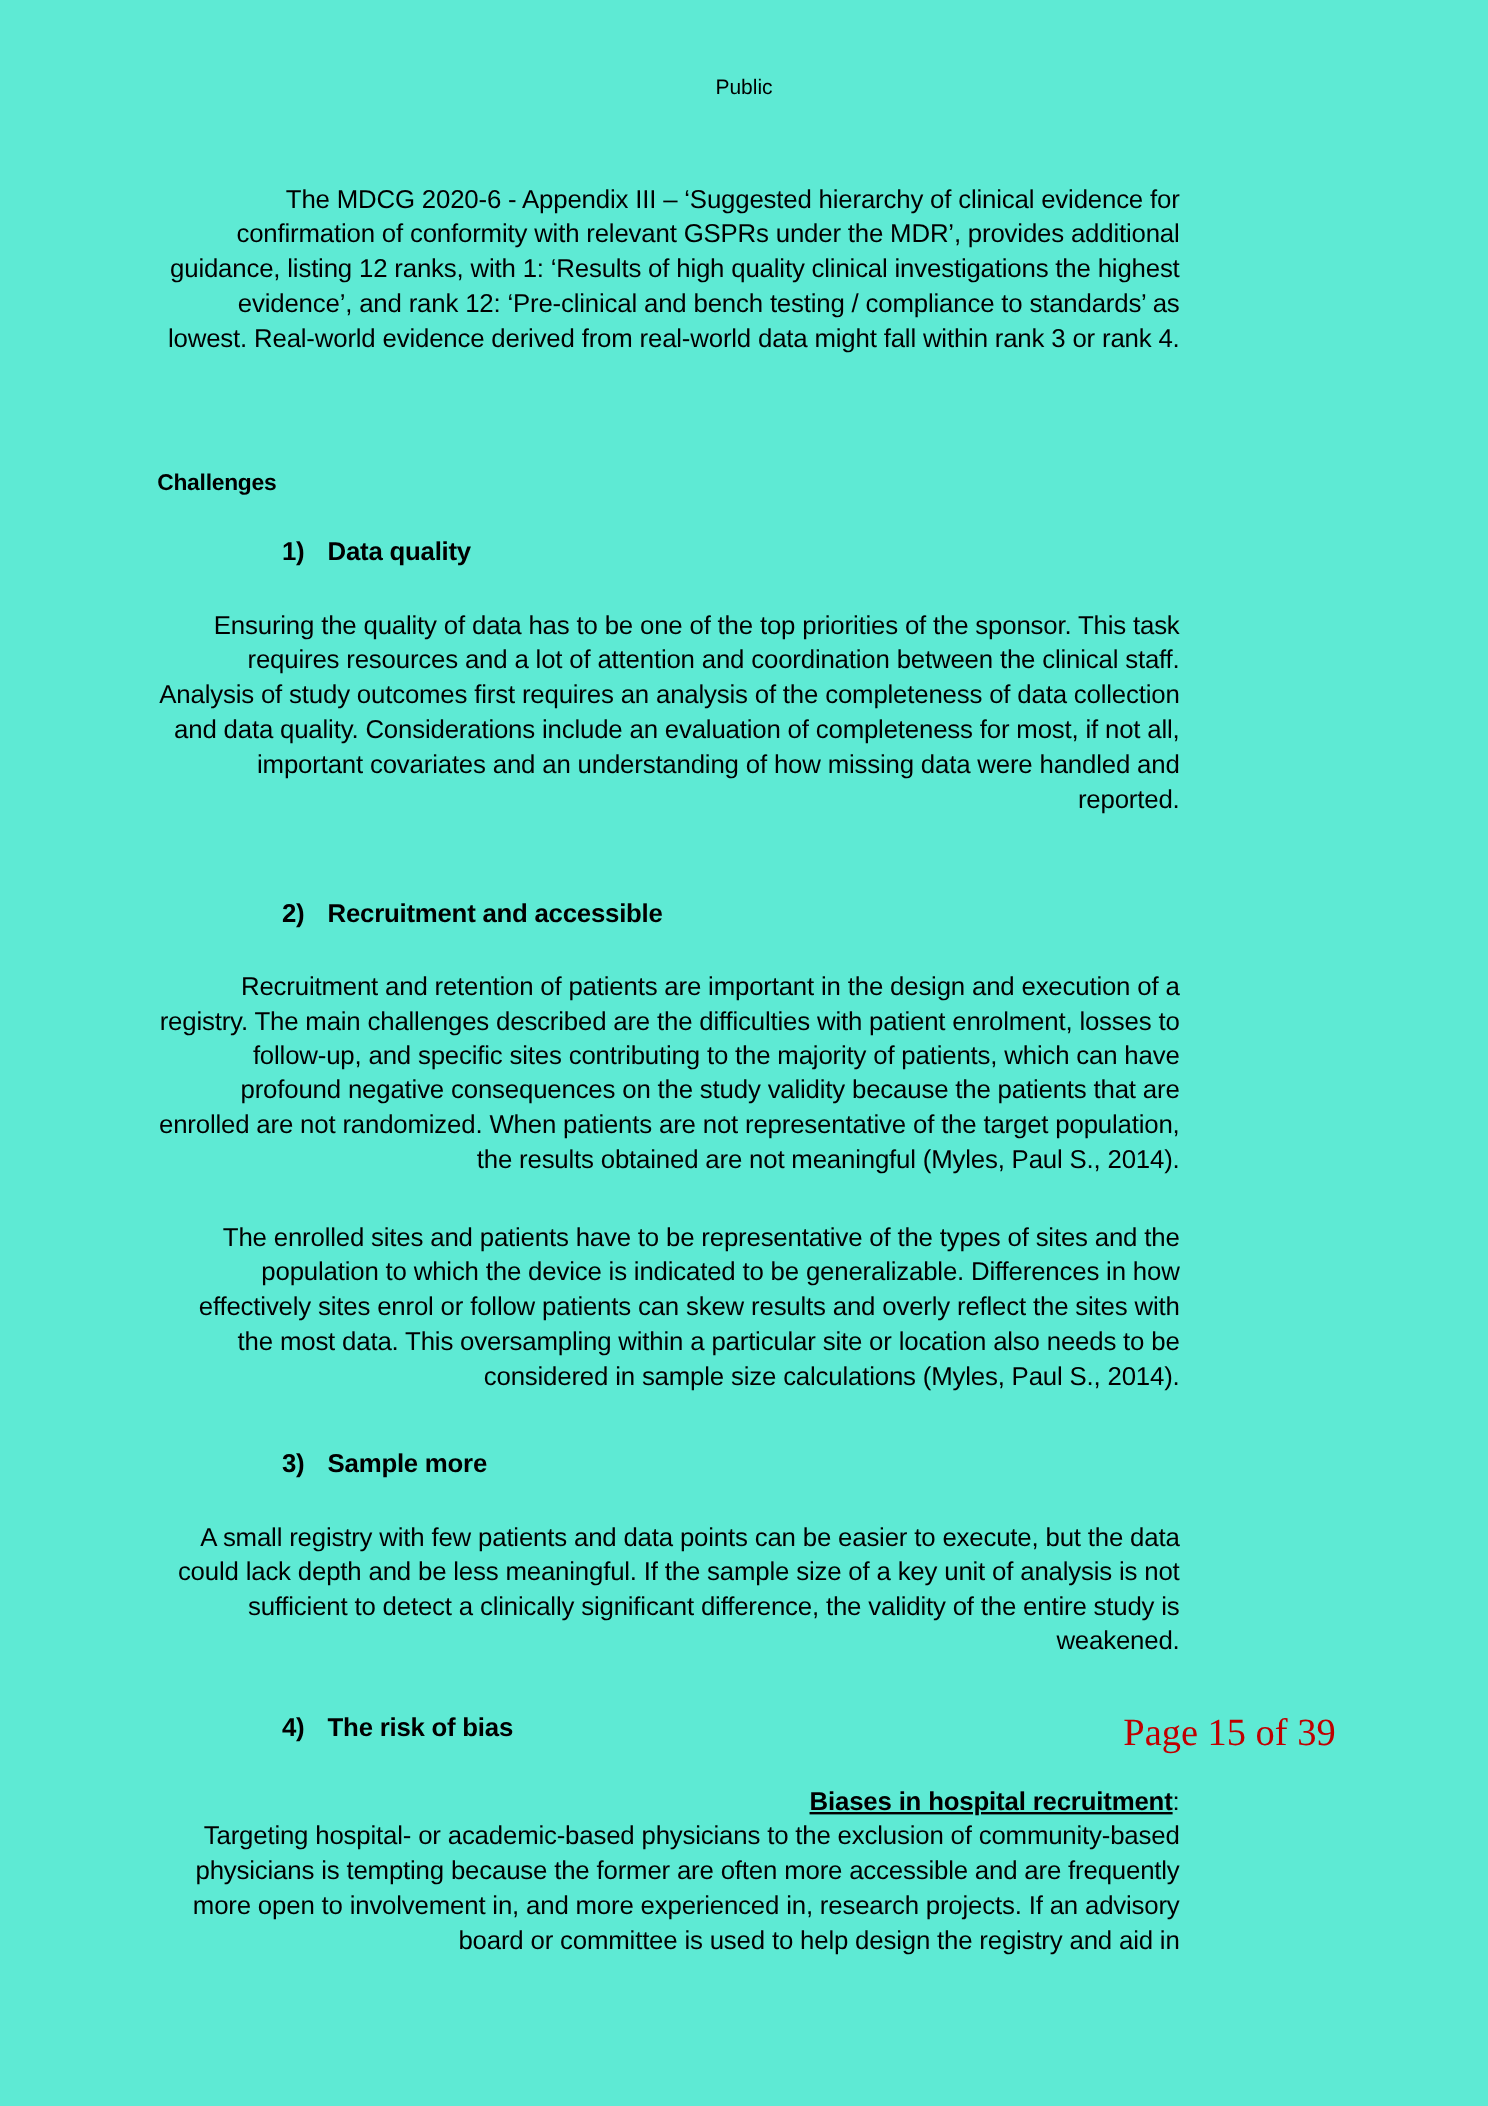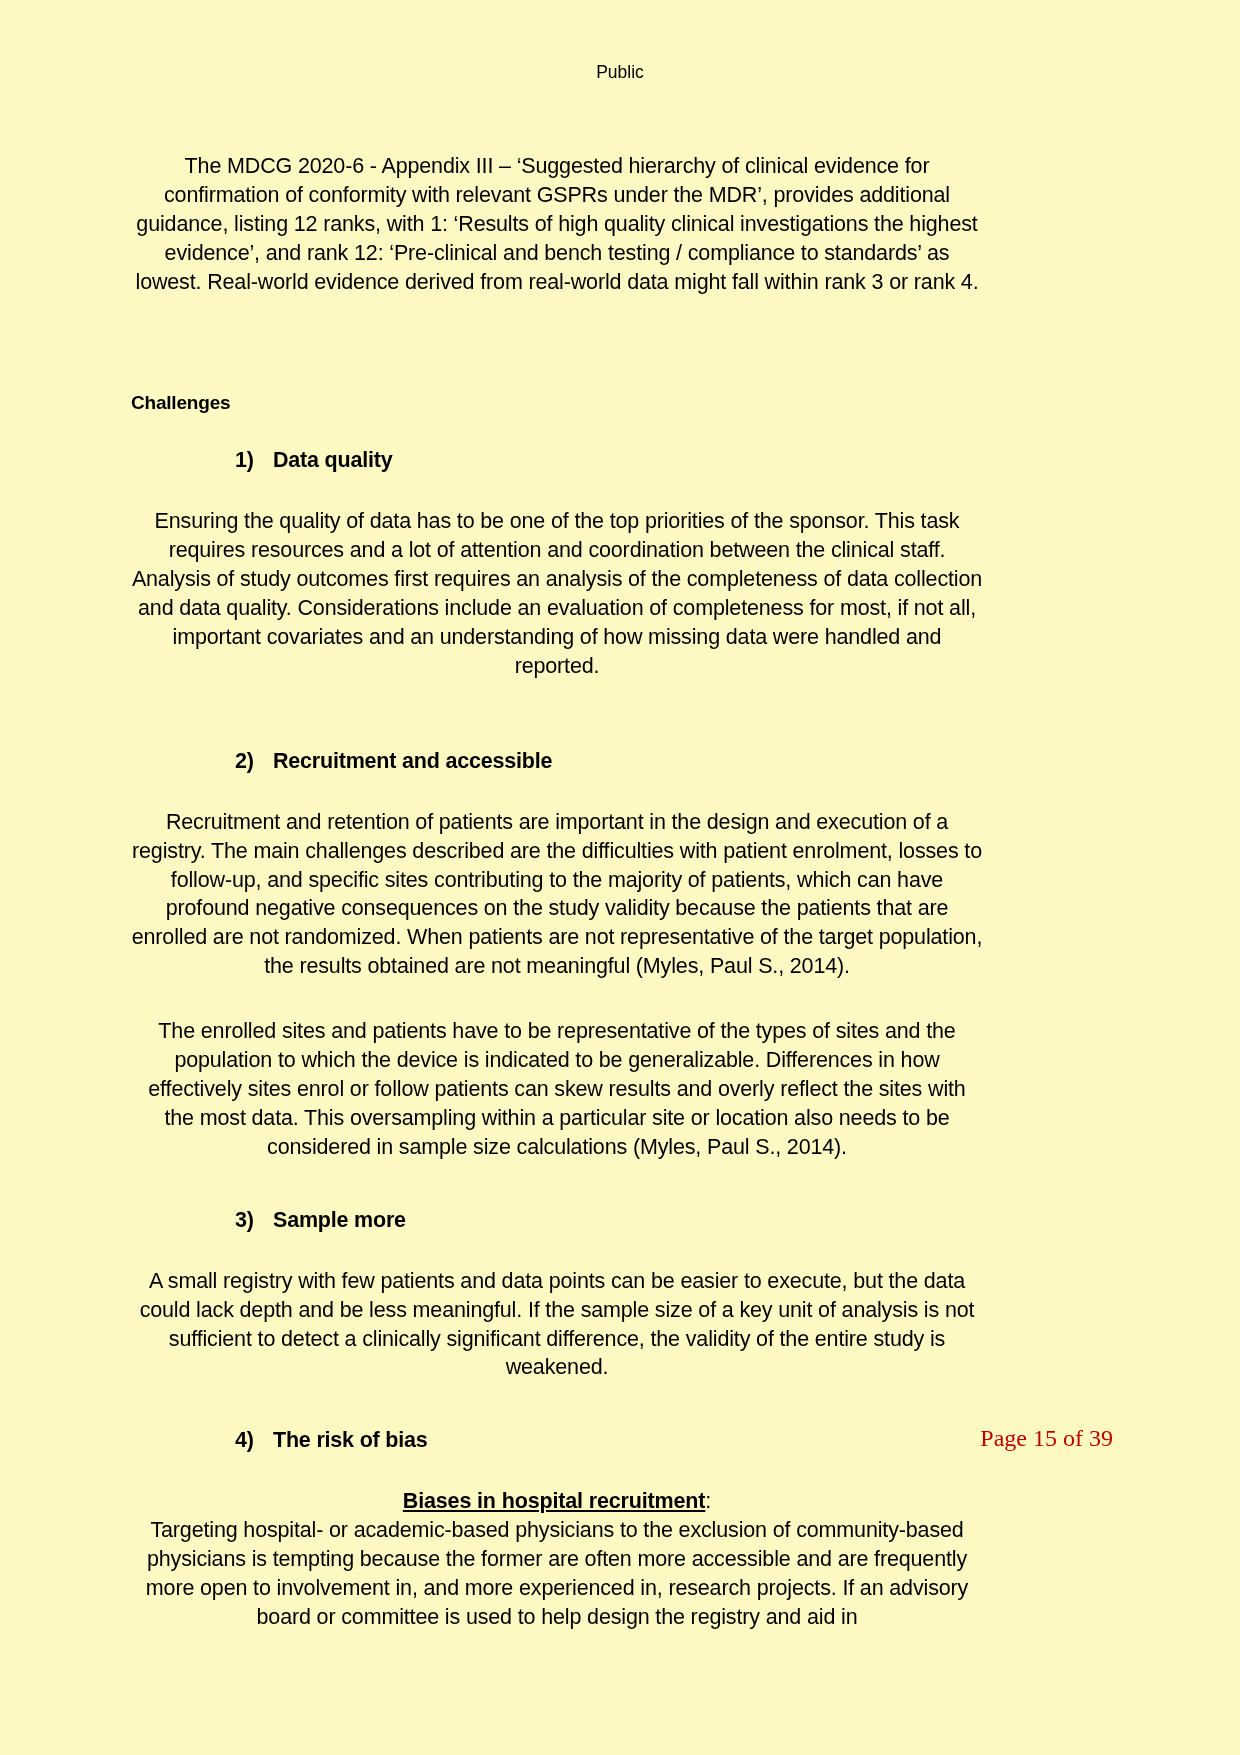--- a/index.html
+++ b/index.html
@@ -12,21 +12,21 @@
     height: 1755px;
     font-family: "Liberation Sans", sans-serif;
     color: #000000;
     -webkit-font-smoothing: antialiased;
   }
   .page {
     position: relative;
     width: 1240px;
     height: 1755px;
     box-sizing: border-box;
-    background: #fef9c3;
+    background: #5eead4;
     overflow: hidden;
   }
   .doc-header {
     position: absolute;
     top: 62px;
     left: 0;
     width: 1240px;
     text-align: center;
     font-size: 17.5px;
     line-height: 1.2;
@@ -37,21 +37,21 @@
     top: 152px;
     left: 131px;
     width: 852px;
   }
   p.body-para {
     margin: 0 0 22px 0;
     font-size: 21.5px;
     line-height: 1.345;
     letter-spacing: -0.15px;
     color: #000;
-    text-align: center;
+    text-align: right;
   }
   p.body-para.tight {
     margin-bottom: 0;
   }
   h2.section-heading {
     margin: 40px 0 0 0;
     font-size: 19px;
     font-weight: bold;
     line-height: 1.25;
     letter-spacing: -0.2px;
@@ -76,21 +76,21 @@
   .bold-run { font-weight: bold; text-decoration: underline; }
   .footer-pagenum {
     position: absolute;
     left: 0;
     top: 1424px;
     width: 1240px;
     padding-right: 127px;
     box-sizing: border-box;
     text-align: right;
     font-family: "Liberation Serif", serif;
-    font-size: 24px;
+    font-size: 32px;
     color: #c00000;
     line-height: 1.2;
     padding-left: 32px;
   }
 </style>
 </head>
 <body>
 
 <div class="page">
 

